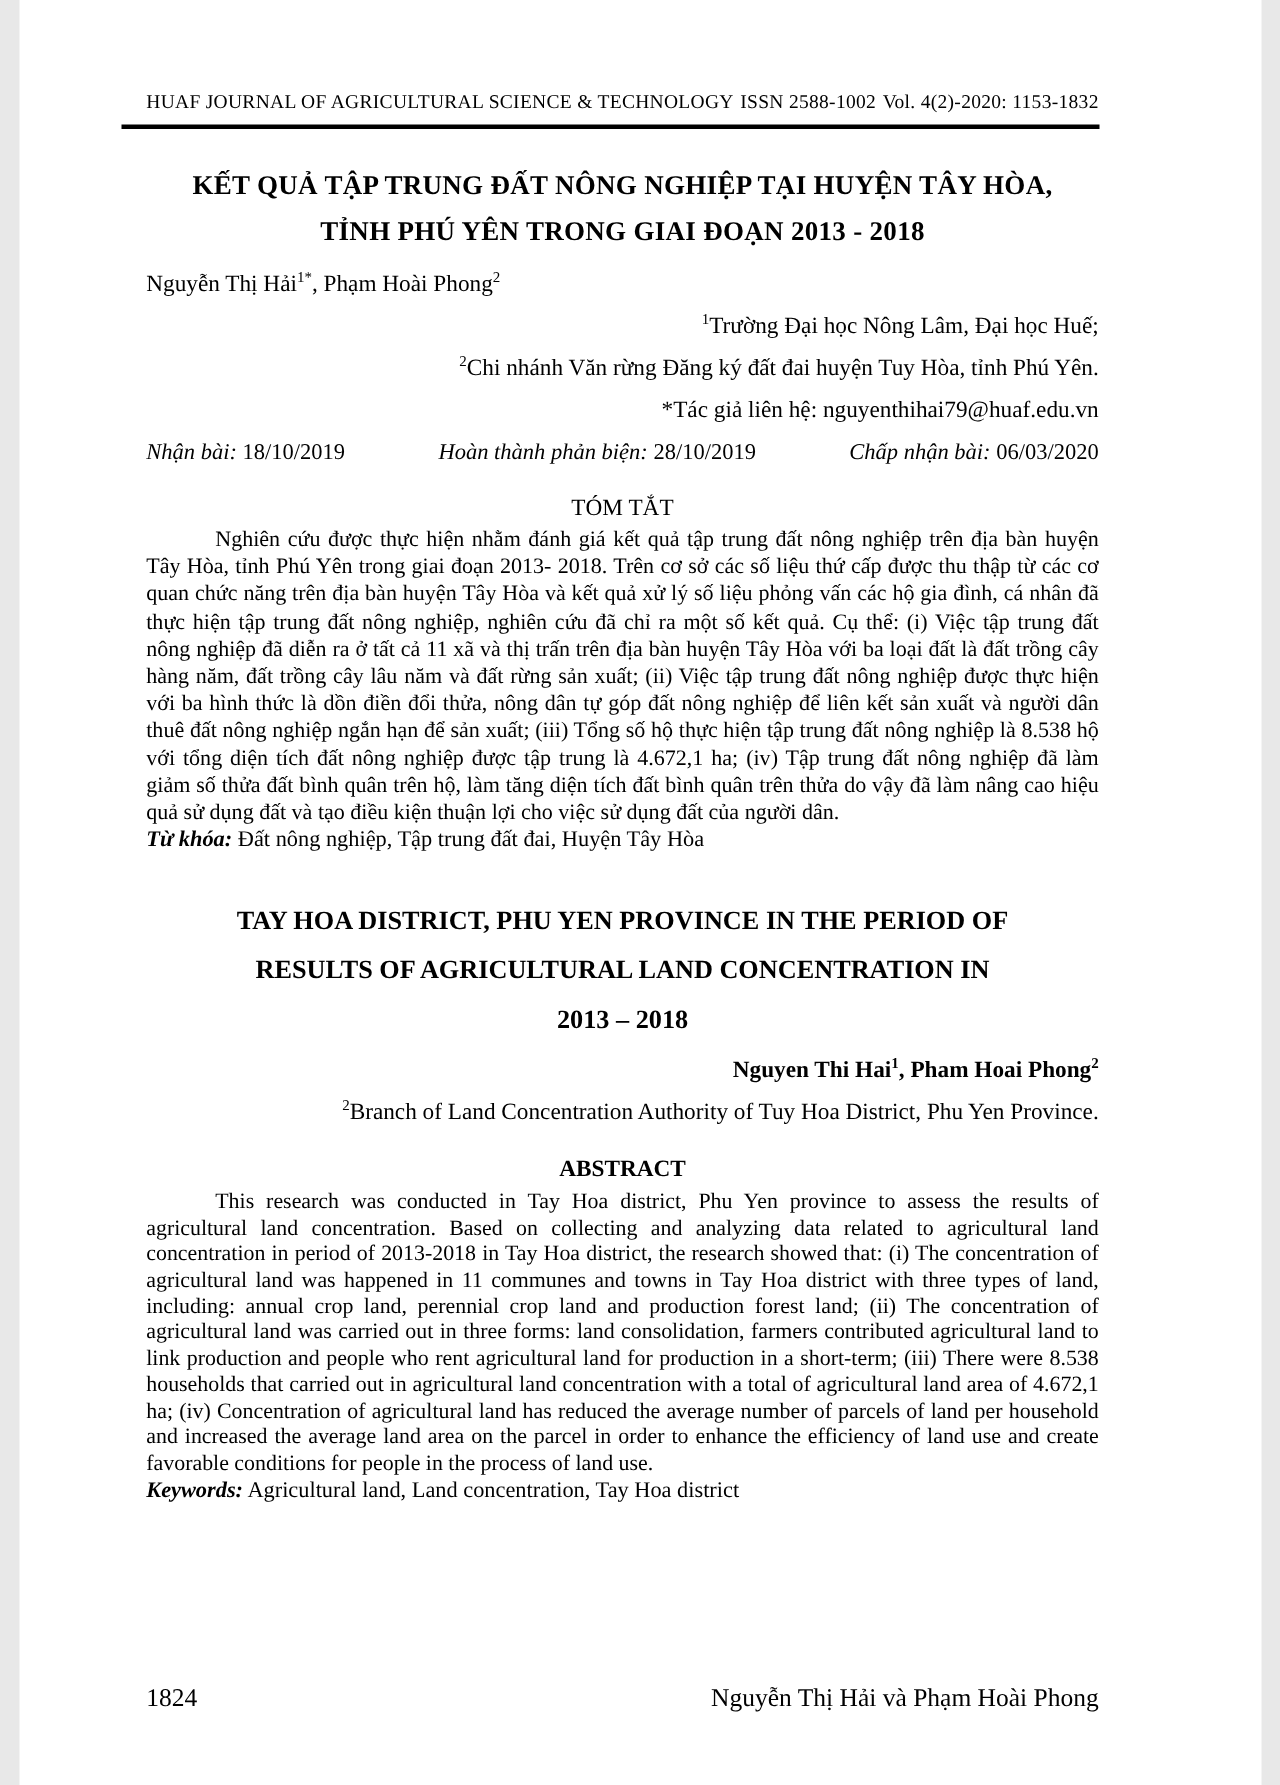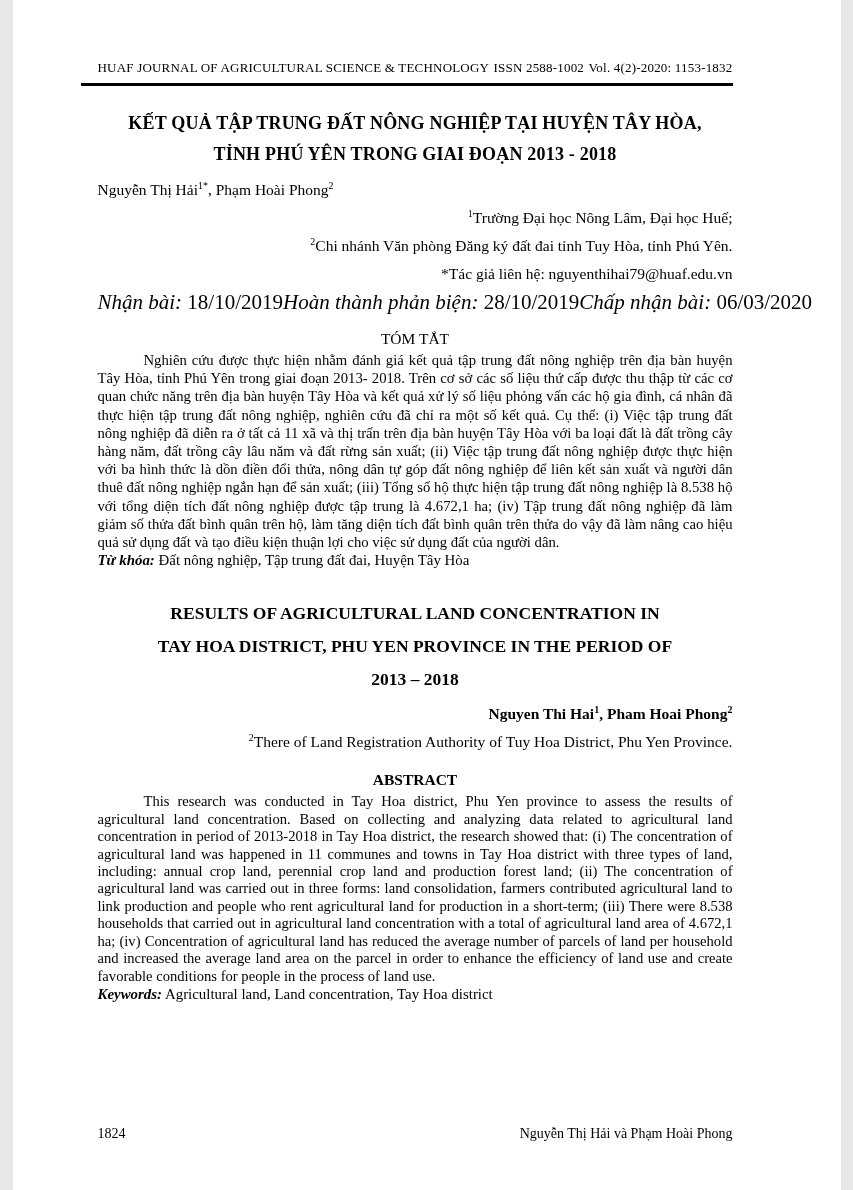--- a/index.html
+++ b/index.html
@@ -31,21 +31,21 @@
     font-size:18px; line-height:31px; letter-spacing:0.2px;
   }
   .vn-title .line { display:block; }
   
   .authors-line { text-align:left; font-weight:normal; font-size:15.5px; line-height:28px; margin-top:6px; }
   .affil-line  { text-align:right; font-size:15.5px; line-height:28px; }
   sup { font-size:10px; line-height:0; }
   
   .dates-row {
     display:flex; justify-content:space-between;
-    font-size:21px; line-height:28px; white-space:nowrap;align-items:flex-end;
+    font-size:15px; line-height:28px; white-space:nowrap;align-items:flex-end;
   }
   .dates-row .lbl { font-style:italic; }
   
   .section-heading { text-align:center; font-weight:normal; font-size:15.5px; margin-top:14px; }
   
   .para {
     margin-top:3px; text-align:justify; text-indent:46px;
     font-size:14.7px; line-height:18.2px;
   }
   .para-en {
@@ -57,21 +57,21 @@
   
   .en-title { margin-top:28px; text-align:center; font-weight:bold; font-size:17.5px; line-height:33px; }
   .en-title .line { display:block; }
   .en-authors { text-align:right; font-weight:bold; font-size:15.5px; line-height:28px; margin-top:4px; }
   .en-affil   { text-align:right; font-size:15.5px; line-height:27px; }
   .en-heading { text-align:center; font-weight:bold; font-size:15.5px; margin-top:16px; }
   
   .pfooter {
     position:absolute; left:85px; right:108px; bottom:48px;
     display:flex; justify-content:space-between;
-    font-size:14px;
+    font-size:17px;
   }
 </style>
 </head>
 <body>
 
 <div class="page">
   <div class="content">
 
     <div class="jheader">
       <div class="jheader-row">
@@ -87,48 +87,48 @@
     </div>
 
     <div class="authors-line">
       <span>Nguyễn Thị Hải</span><sup>1*</sup><span>, </span><span>Phạm Hoài Phong</span><sup>2</sup>
     </div>
 
     <div class="affil-line">
       <sup>1</sup><span>Trường Đại học Nông Lâm, Đại học Huế;</span>
     </div>
     <div class="affil-line">
-      <sup>2</sup><span>Chi nhánh Văn phòng Đăng ký đất đai tỉnh Tuy Hòa, tỉnh Phú Yên.</span>
+      <sup>2</sup><span>Chi nhánh Văn rừng Đăng ký đất đai huyện Tuy Hòa, tỉnh Phú Yên.</span>
     </div>
     <div class="affil-line">*Tác giả liên hệ: nguyenthihai79@huaf.edu.vn</div>
 
     <div class="dates-row">
       <span><span class="lbl">Nhận bài: </span><span>18/10/2019</span></span>
       <span><span class="lbl">Hoàn thành phản biện: </span><span>28/10/2019</span></span>
       <span><span class="lbl">Chấp nhận bài: </span><span>06/03/2020</span></span>
     </div>
 
     <div class="section-heading">TÓM TẮT</div>
     <p class="para">Nghiên cứu được thực hiện nhằm đánh giá kết quả tập trung đất nông nghiệp trên địa bàn huyện Tây Hòa, tỉnh Phú Yên trong giai đoạn 2013- 2018. Trên cơ sở các số liệu thứ cấp được thu thập từ các cơ quan chức năng trên địa bàn huyện Tây Hòa và kết quả xử lý số liệu phỏng vấn các hộ gia đình, cá nhân đã thực hiện tập trung đất nông nghiệp, nghiên cứu đã chỉ ra một số kết quả. Cụ thể: (i) Việc tập trung đất nông nghiệp đã diễn ra ở tất cả 11 xã và thị trấn trên địa bàn huyện Tây Hòa với ba loại đất là đất trồng cây hàng năm, đất trồng cây lâu năm và đất rừng sản xuất; (ii) Việc tập trung đất nông nghiệp được thực hiện với ba hình thức là dồn điền đổi thửa, nông dân tự góp đất nông nghiệp để liên kết sản xuất và người dân thuê đất nông nghiệp ngắn hạn để sản xuất; (iii) Tổng số hộ thực hiện tập trung đất nông nghiệp là 8.538 hộ với tổng diện tích đất nông nghiệp được tập trung là 4.672,1 ha; (iv) Tập trung đất nông nghiệp đã làm giảm số thửa đất bình quân trên hộ, làm tăng diện tích đất bình quân trên thửa do vậy đã làm nâng cao hiệu quả sử dụng đất và tạo điều kiện thuận lợi cho việc sử dụng đất của người dân.</p>
     <p class="keywords-line">
       <span class="kw-label">Từ khóa:</span><span> Đất nông nghiệp, Tập trung đất đai, Huyện Tây Hòa</span>
     </p>
 
     <div class="en-title">
+      <span class="line">TAY HOA DISTRICT, PHU YEN PROVINCE IN THE PERIOD OF</span>
       <span class="line">RESULTS OF AGRICULTURAL LAND CONCENTRATION IN</span>
-      <span class="line">TAY HOA DISTRICT, PHU YEN PROVINCE IN THE PERIOD OF</span>
       <span class="line">2013 – 2018</span>
     </div>
 
     <div class="en-authors">
       <span>Nguyen Thi Hai</span><sup>1</sup><span>, </span><span>Pham Hoai Phong</span><sup>2</sup>
     </div>
 
     <div class="en-affil">
-      <sup>2</sup><span>There of Land Registration Authority of Tuy Hoa District, Phu Yen Province.</span>
+      <sup>2</sup><span>Branch of Land Concentration Authority of Tuy Hoa District, Phu Yen Province.</span>
     </div>
 
     <div class="en-heading">ABSTRACT</div>
     <p class="para-en">This research was conducted in Tay Hoa district, Phu Yen province to assess the results of agricultural land concentration. Based on collecting and analyzing data related to agricultural land concentration in period of 2013-2018 in Tay Hoa district, the research showed that: (i) The concentration of agricultural land was happened in 11 communes and towns in Tay Hoa district with three types of land, including: annual crop land, perennial crop land and production forest land; (ii) The concentration of agricultural land was carried out in three forms: land consolidation, farmers contributed agricultural land to link production and people who rent agricultural land for production in a short-term; (iii) There were 8.538 households that carried out in agricultural land concentration with a total of agricultural land area of 4.672,1 ha; (iv) Concentration of agricultural land has reduced the average number of parcels of land per household and increased the average land area on the parcel in order to enhance the efficiency of land use and create favorable conditions for people in the process of land use.</p>
     <p class="keywords-line">
       <span class="kw-label">Keywords:</span><span> Agricultural land, Land concentration, Tay Hoa district</span>
     </p>
 
   </div>
 

